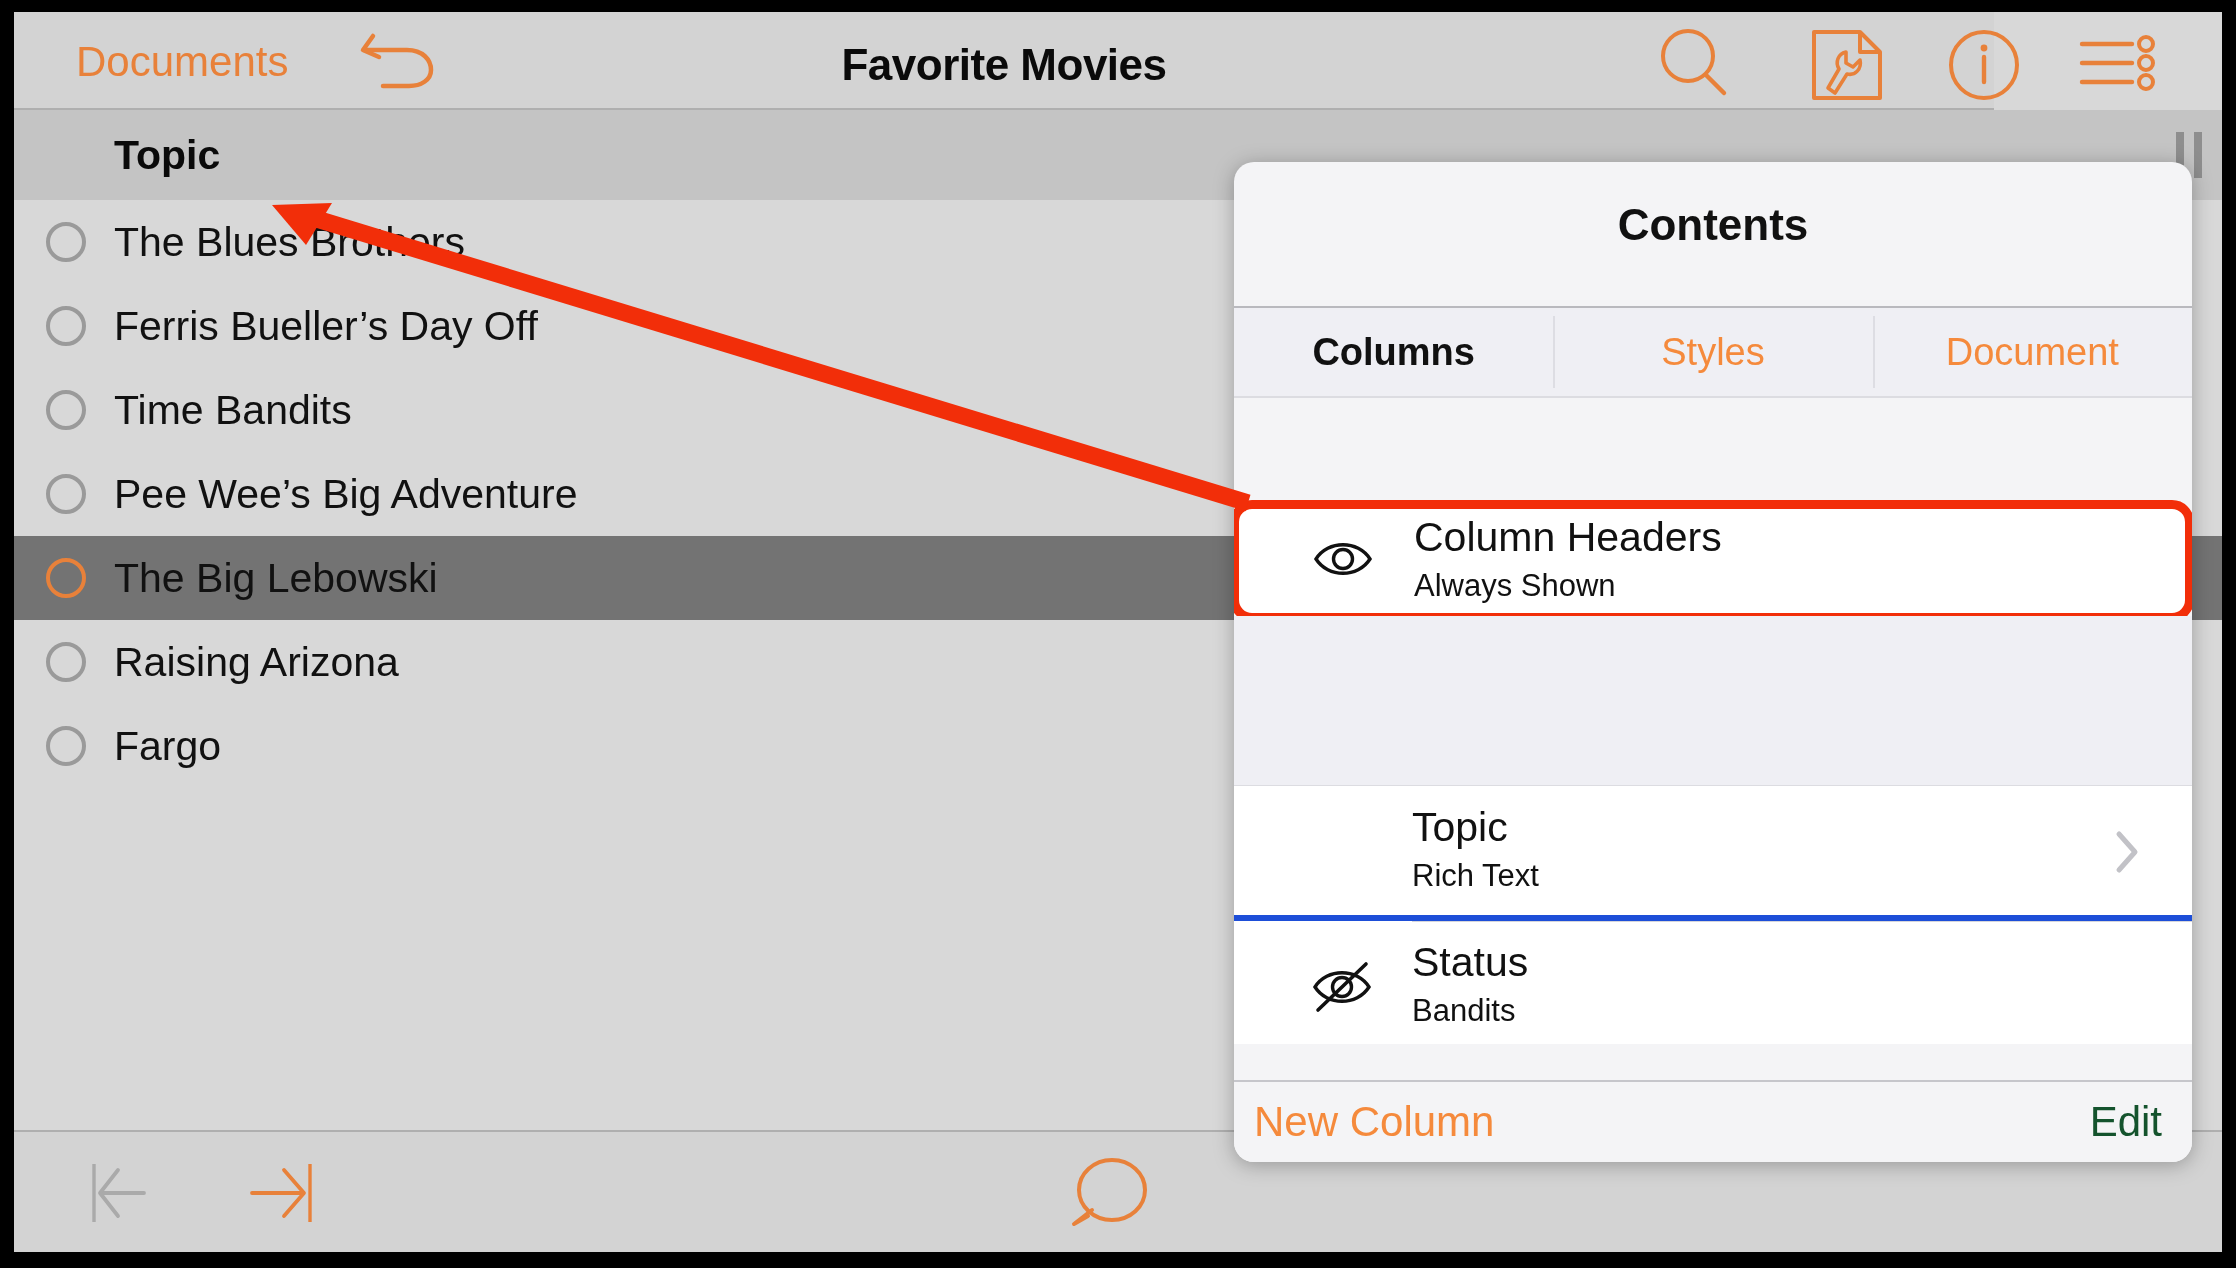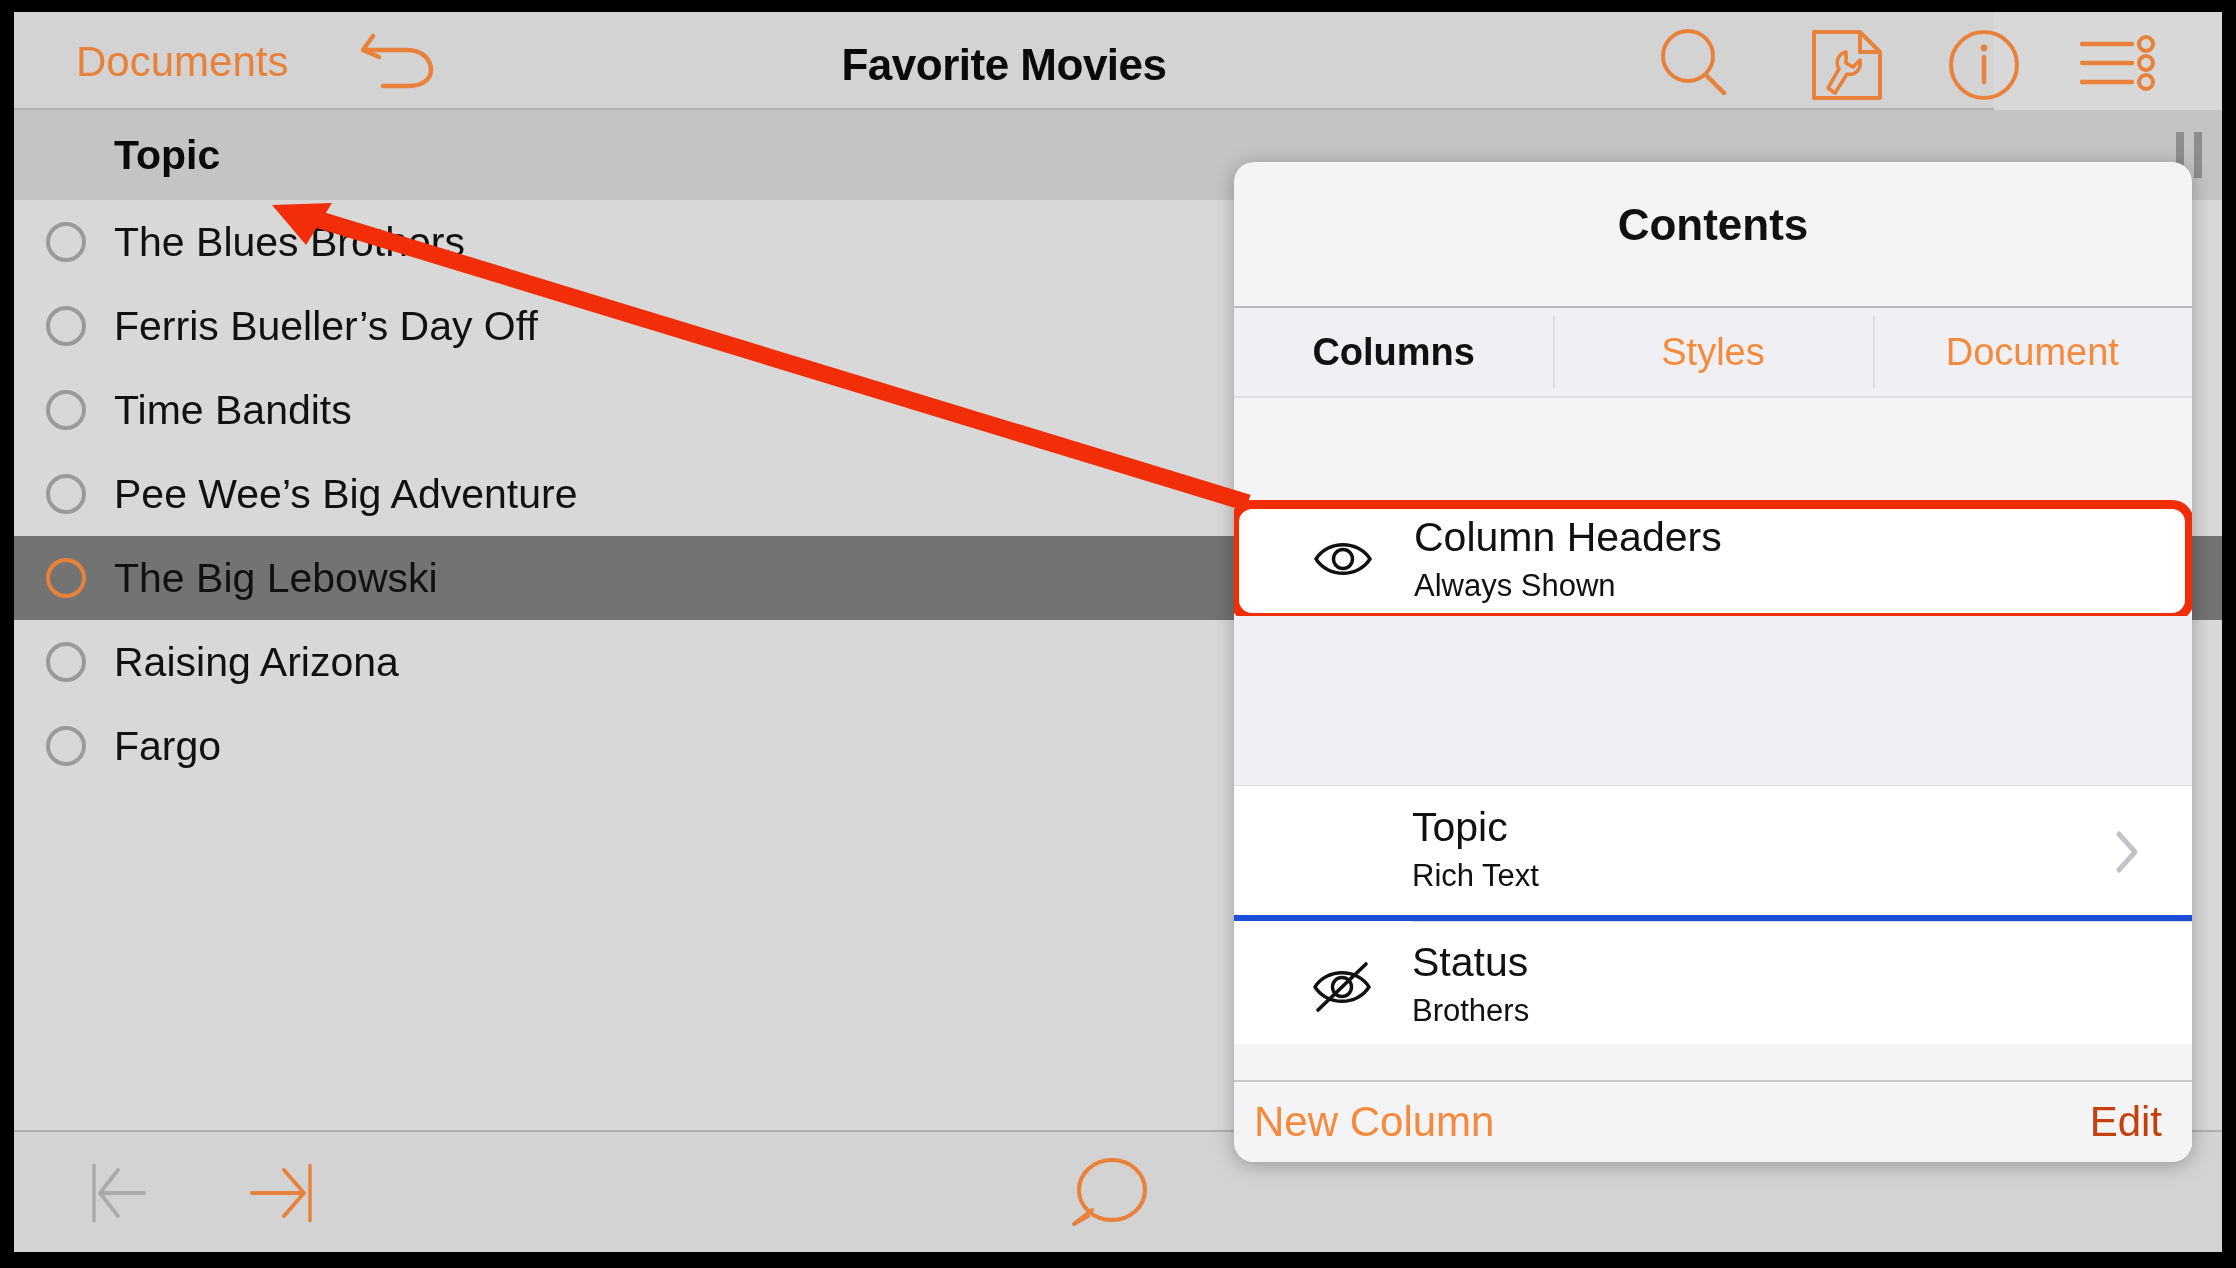--- a/index.html
+++ b/index.html
@@ -183,21 +183,21 @@
     position:absolute; left:0; top:918px; width:958px; height:2px; background:#C6C6CB;
   }
   #pop-foot{
     position:absolute; left:0; top:920px; width:958px; height:80px;
     background:#F4F4F6;
   }
   #new-col{
     position:absolute; left:20px; top:16px; font-size:42px; color:#F58A3C;
   }
   #edit-btn{
-    position:absolute; right:30px; top:16px; font-size:42px; color:#c2410c;
+    position:absolute; right:30px; top:16px; font-size:42px; color:#14532d;
   }
 
   
   #annot{
     position:absolute; left:0; top:0; width:2236px; height:1268px;
     pointer-events:none;
   }
 </style>
 </head>
 <body>
@@ -365,21 +365,21 @@
         <div class="colrow">
           <div class="sep"></div>
           <div class="col-eye">
             <svg viewBox="0 0 64 52" width="64" height="52">
               <path d="M5 26 C17 7 47 7 59 26 C47 45 17 45 5 26 Z" fill="none" stroke="#111" stroke-width="3.4"></path>
               <circle cx="32" cy="26" r="9.5" fill="none" stroke="#111" stroke-width="3.4"></circle>
               <line x1="8" y1="49" x2="56" y2="3" stroke="#111" stroke-width="3.6" stroke-linecap="round"></line>
             </svg>
           </div>
           <div class="col-title">Status</div>
-          <div class="col-sub">Brothers</div>
+          <div class="col-sub">Bandits</div>
         </div>
       </div>
 
       <div id="pop-foot-sep"></div>
       <div id="pop-foot">
         <div id="new-col">New Column</div>
         <div id="edit-btn">Edit</div>
       </div>
 
     </div>

